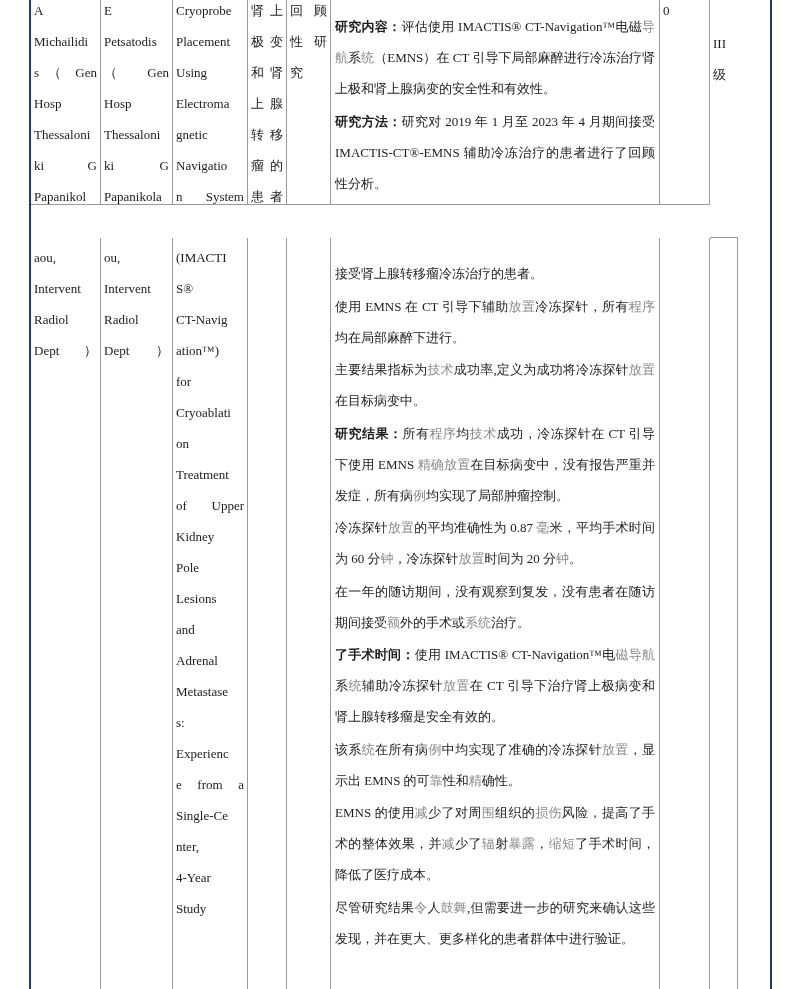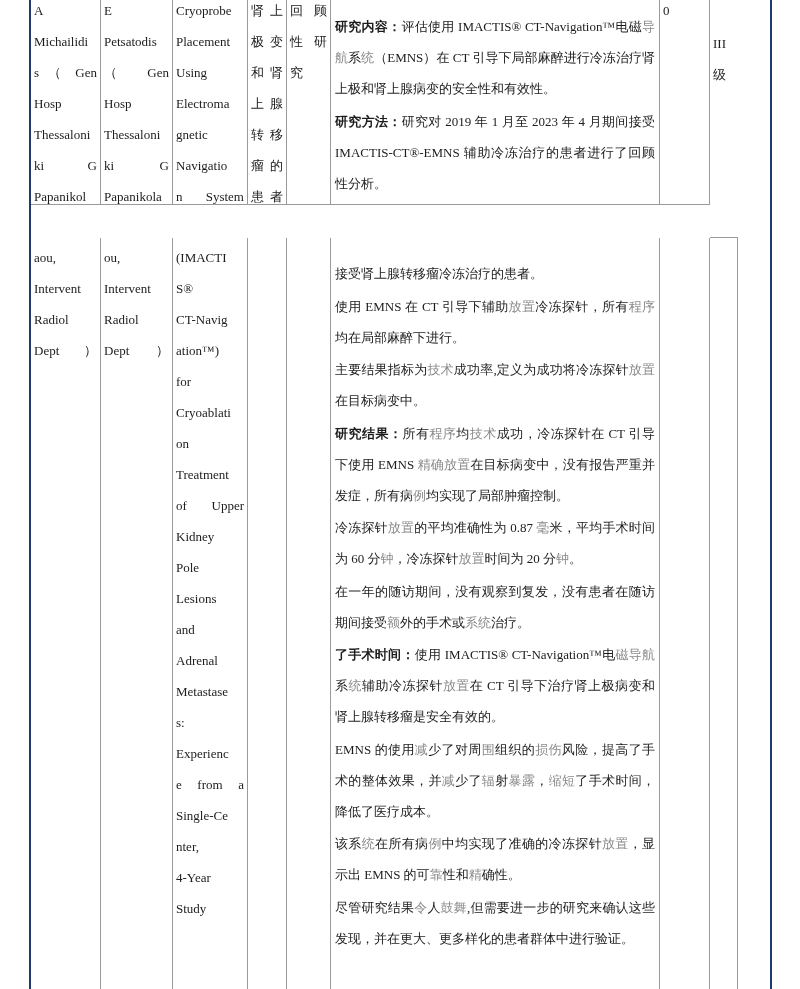--- a/index.html
+++ b/index.html
@@ -150,22 +150,22 @@
         </div>
       <div class="cell main">
           <div class="part2-box paras">
             <p class="para"><span>接受肾上腺转移瘤冷冻治疗的患者。</span></p>
             <p class="para"><span>使用 EMNS 在 CT 引导下辅助</span><span class="m">放置</span><span>冷冻探针，所有</span><span class="m">程序</span><span>均在局部麻醉下进行。</span></p>
             <p class="para"><span>主要结果指标为</span><span class="m">技术</span><span>成功率,定义为成功将冷冻探针</span><span class="m">放置</span><span>在目标病变中。</span></p>
             <p class="para"><span class="b">研究结果：</span><span>所有</span><span class="m">程序</span><span>均</span><span class="m">技术</span><span>成功，冷冻探针在 CT 引导下使用 EMNS </span><span class="m">精确放置</span><span>在目标病变中，没有报告严重并发症，所有病</span><span class="m">例</span><span>均实现了局部肿瘤控制。</span></p>
             <p class="para"><span>冷冻探针</span><span class="m">放置</span><span>的平均准确性为 0.87 </span><span class="m">毫</span><span>米，平均手术时间为 60 分</span><span class="m">钟</span><span>，冷冻探针</span><span class="m">放置</span><span>时间为 20 分</span><span class="m">钟</span><span>。</span></p>
             <p class="para"><span>在一年的随访期间，没有观察到复发，没有患者在随访期间接受</span><span class="m">额</span><span>外的手术或</span><span class="m">系统</span><span>治疗。</span></p>
             <p class="para"><span class="b">了手术时间：</span><span>使用 IMACTIS® CT-Navigation™电</span><span class="m">磁导航</span><span>系</span><span class="m">统</span><span>辅助冷冻探针</span><span class="m">放置</span><span>在 CT 引导下治疗肾上极病变和肾上腺转移瘤是安全有效的。</span></p>
+            <p class="para"><span>该系</span><span class="m">统</span><span>在所有病</span><span class="m">例</span><span>中均实现了准确的冷冻探针</span><span class="m">放置</span><span>，显示出 EMNS 的可</span><span class="m">靠</span><span>性和</span><span class="m">精</span><span>确性。</span></p>
             <p class="para"><span>EMNS 的使用</span><span class="m">减</span><span>少了对周</span><span class="m">围</span><span>组织的</span><span class="m">损伤</span><span>风险，提高了手术的整体效果，并</span><span class="m">减</span><span>少了</span><span class="m">辐</span><span>射</span><span class="m">暴露</span><span>，</span><span class="m">缩短</span><span>了手术时间，降低了医疗成本。</span></p>
-            <p class="para"><span>该系</span><span class="m">统</span><span>在所有病</span><span class="m">例</span><span>中均实现了准确的冷冻探针</span><span class="m">放置</span><span>，显示出 EMNS 的可</span><span class="m">靠</span><span>性和</span><span class="m">精</span><span>确性。</span></p>
             <p class="para"><span>尽管研究结果</span><span class="m">令</span><span>人</span><span class="m">鼓舞</span><span>,但需要进一步的研究来确认这些发现，并在更大、更多样化的患者群体中进行验证。</span></p>
           </div>
         </div>
       <div class="cell">
           <div class="part2-box lines"></div>
         </div>
       <div class="cell">
           <div class="part2-box lines"></div>
         </div>
       <div class="cell last">

